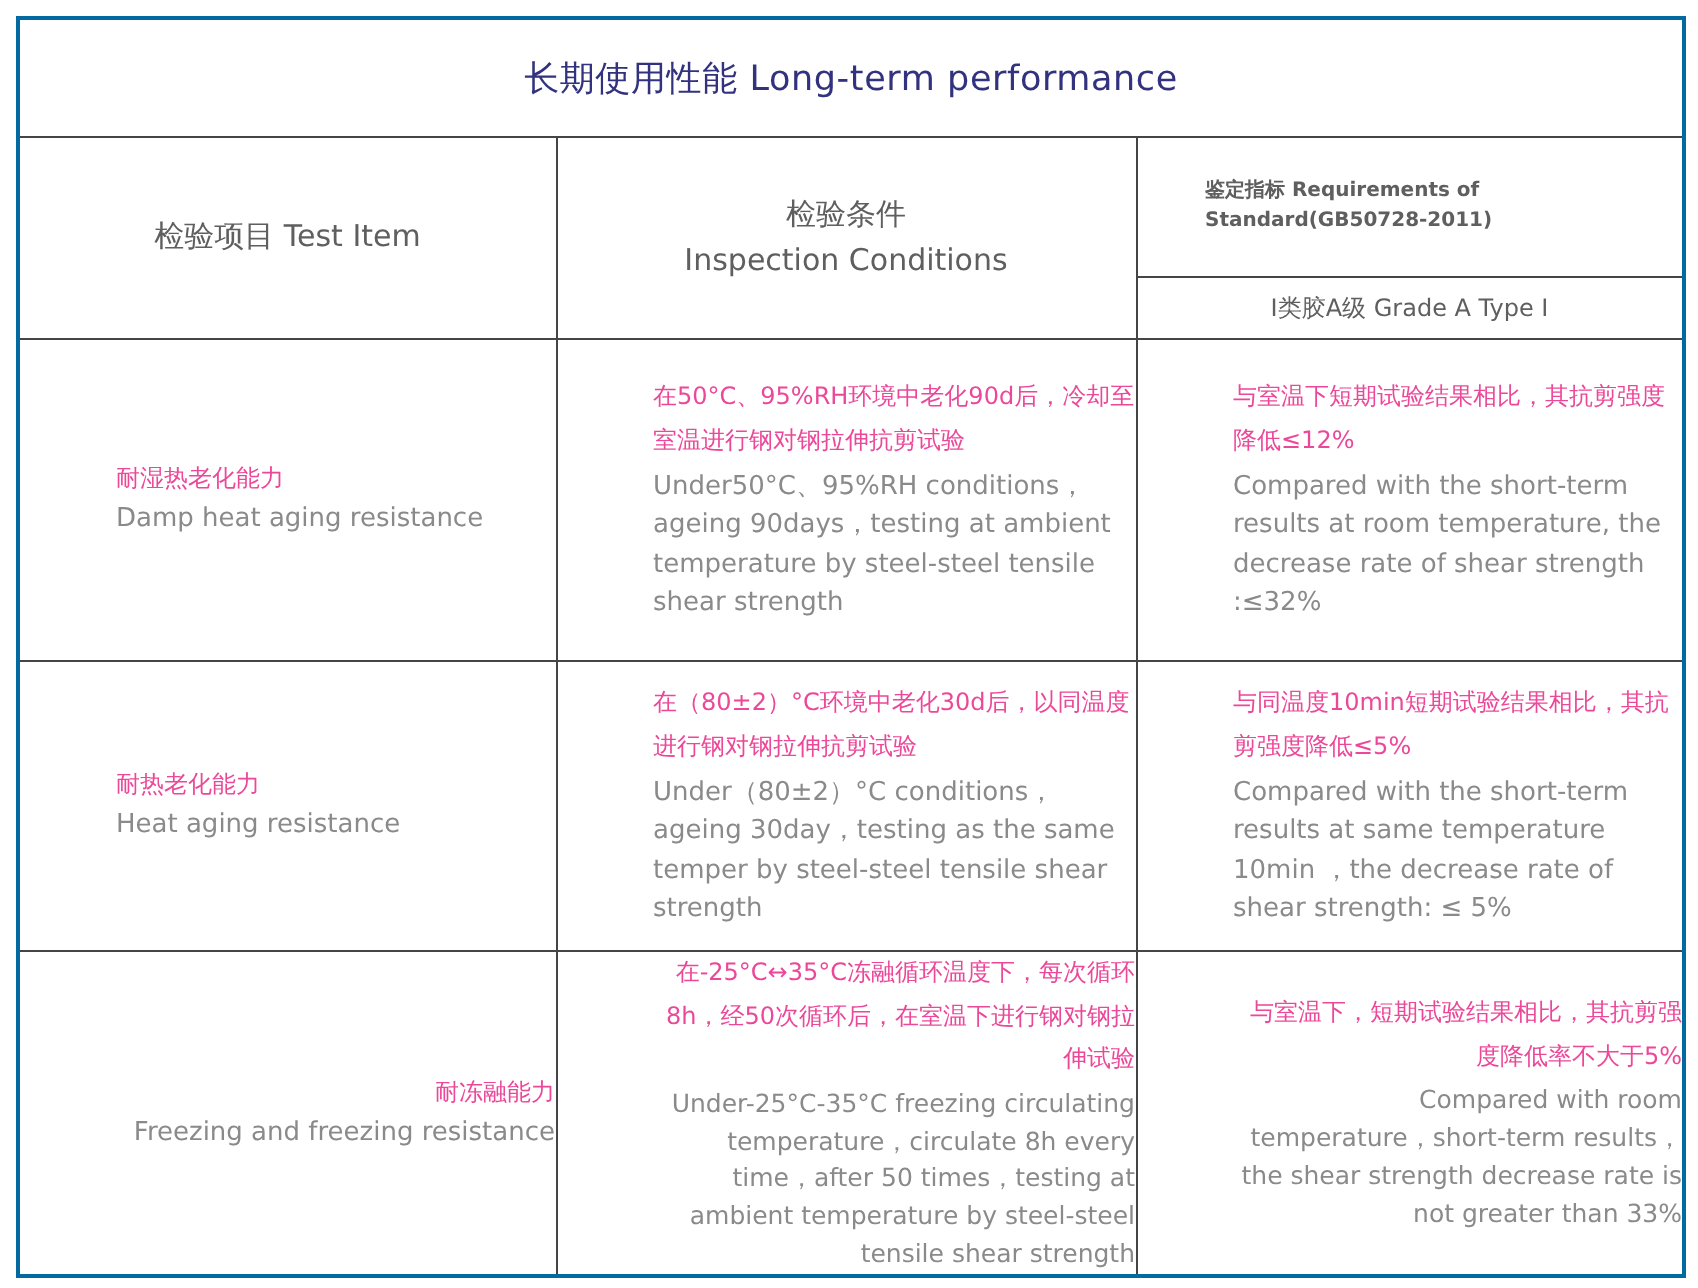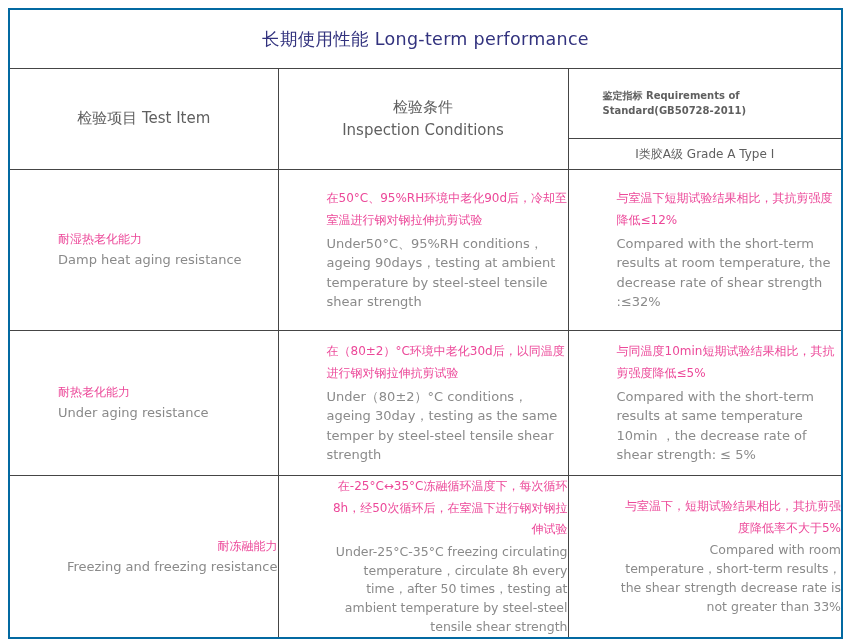--- a/index.html
+++ b/index.html
@@ -135,21 +135,21 @@
       </td>
       <td class="cell-req">
         <div class="zh">与室温下短期试验结果相比，其抗剪强度降低≤12%</div>
         <div class="en">Compared with the short-term results at room temperature, the decrease rate of shear strength :≤32%</div>
       </td>
     </tr>
 
     <tr class="r2">
       <td class="cell-item">
         <div class="zh">耐热老化能力</div>
-        <div class="en">Under aging resistance</div>
+        <div class="en">Heat aging resistance</div>
       </td>
       <td class="cell-cond">
         <div class="zh">在（80±2）°C环境中老化30d后，以同温度进行钢对钢拉伸抗剪试验</div>
         <div class="en">Under（80±2）°C conditions，ageing 30day，testing as the same temper by steel-steel tensile shear strength</div>
       </td>
       <td class="cell-req">
         <div class="zh">与同温度10min短期试验结果相比，其抗剪强度降低≤5%</div>
         <div class="en">Compared with the short-term results at same temperature 10min ，the decrease rate of shear strength: ≤ 5%</div>
       </td>
     </tr>

